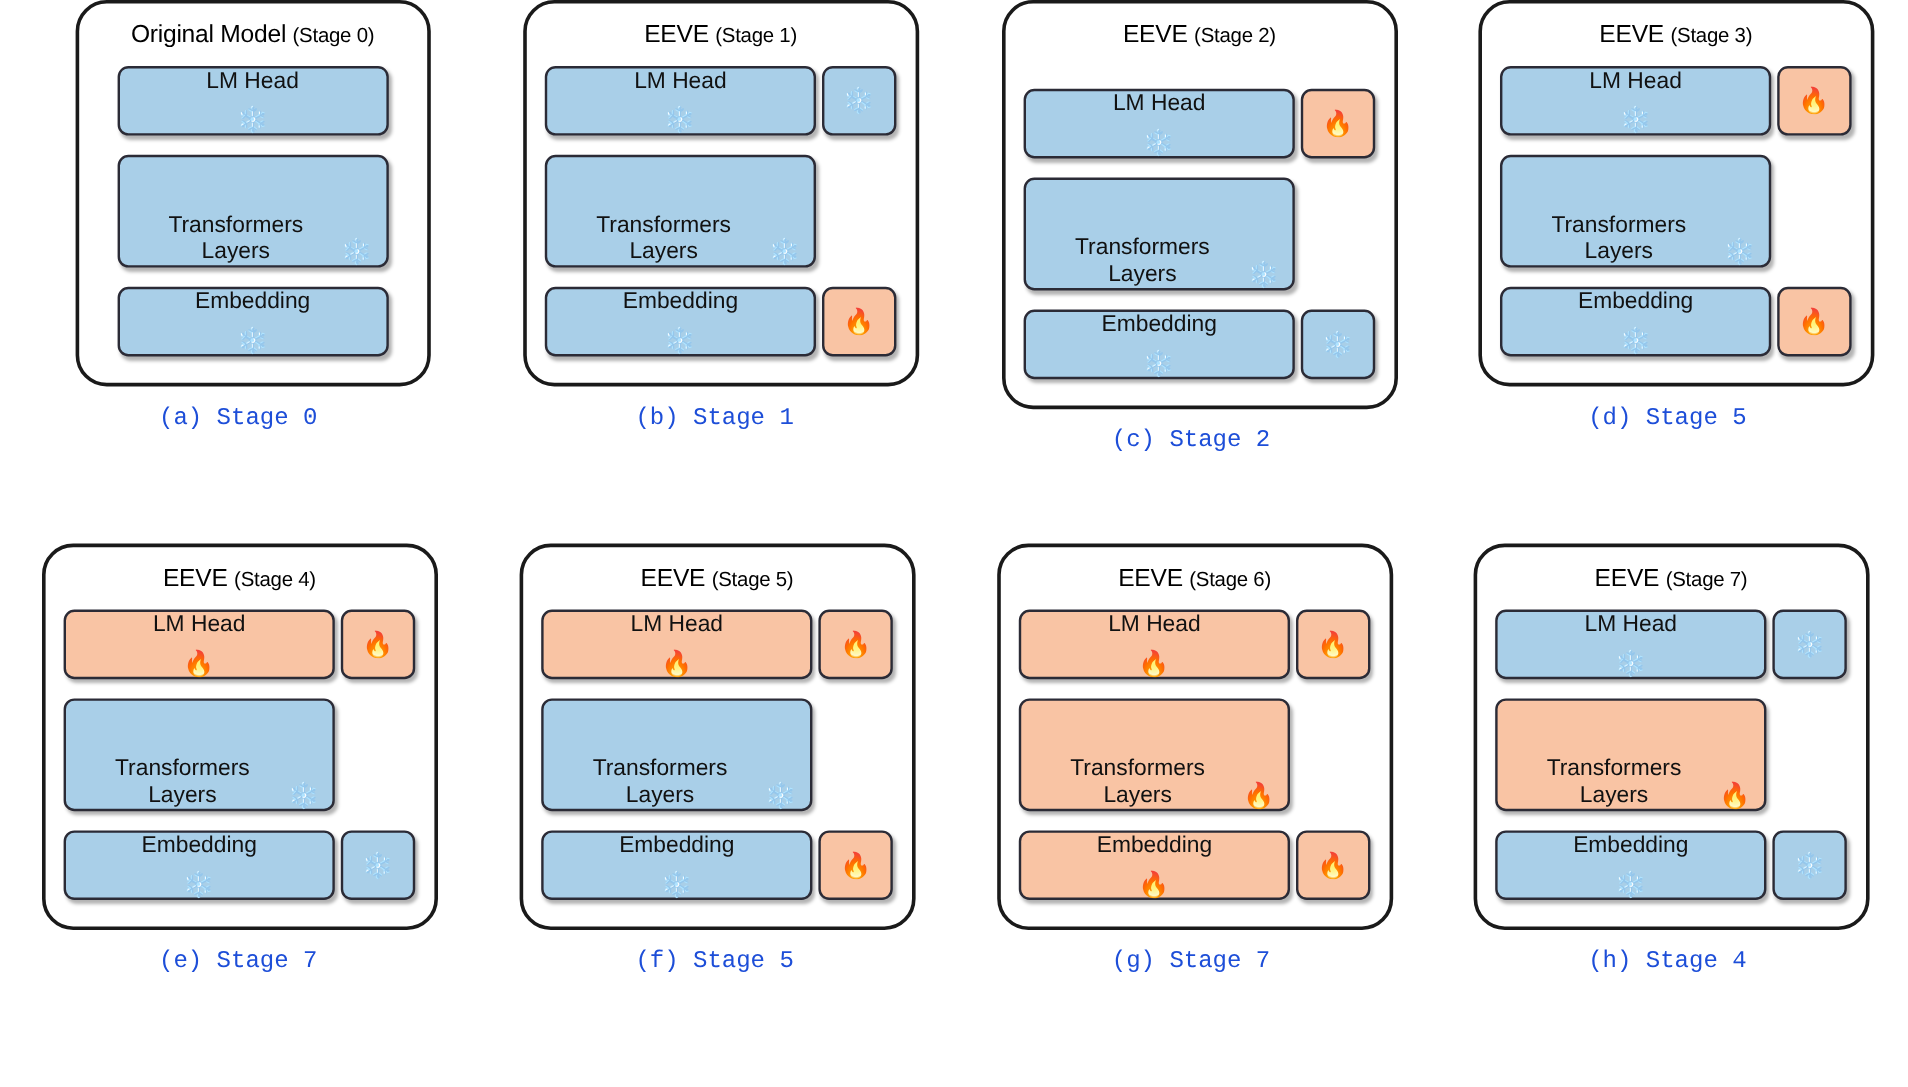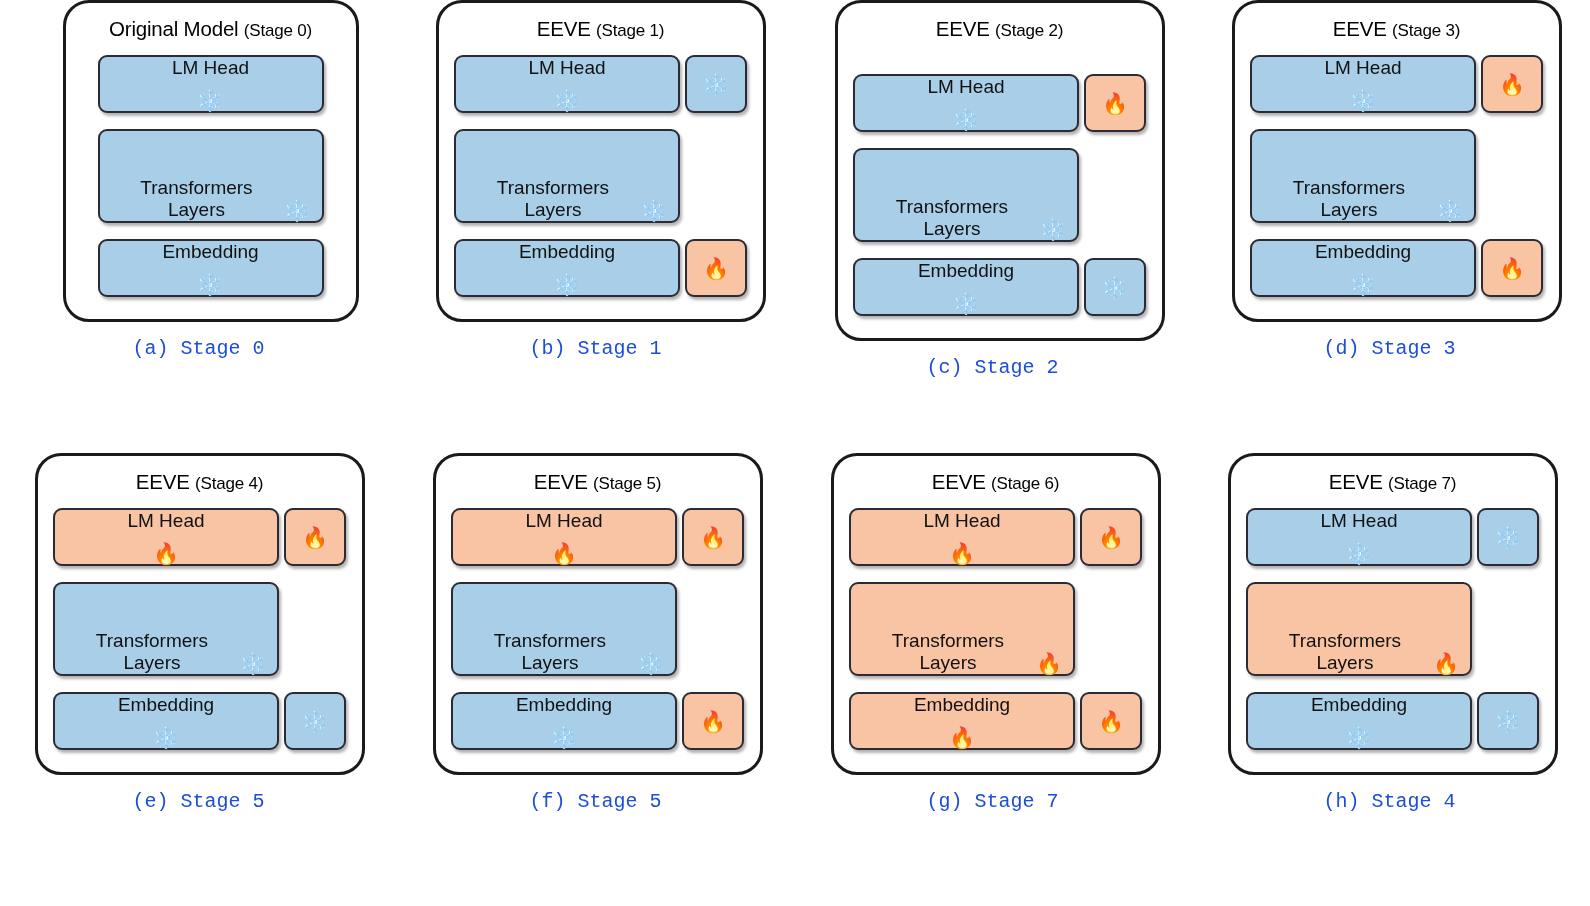--- a/index.html
+++ b/index.html
@@ -241,21 +241,21 @@
               <div class="block frozen h1 main-block">
                 <span class="block-label">Embedding</span>
                 <span class="block-icon">❄️</span>
               </div>
               <div class="block trained h1 side-block">
                 <span class="block-icon">🔥</span>
               </div>
             </div>
           </div>
         </div>
-        <div class="caption">(d) Stage 3</div>
+        <div class="caption">(d) Stage 5</div>
       </div>
     </div>
   <div class="row" id="row-bottom">
       <div class="cell c4">
         <div class="panel wide">
           <div class="panel-title"><span class="main">EEVE</span> <span class="sub">(Stage 4)</span></div>
           <div class="rows">
             <div class="layer-row">
               <div class="block trained h1 main-block">
                 <span class="block-label">LM Head</span>
@@ -276,21 +276,21 @@
               <div class="block frozen h1 main-block">
                 <span class="block-label">Embedding</span>
                 <span class="block-icon">❄️</span>
               </div>
               <div class="block frozen h1 side-block">
                 <span class="block-icon">❄️</span>
               </div>
             </div>
           </div>
         </div>
-        <div class="caption">(e) Stage 5</div>
+        <div class="caption">(e) Stage 7</div>
       </div>
       <div class="cell c5">
         <div class="panel wide">
           <div class="panel-title"><span class="main">EEVE</span> <span class="sub">(Stage 5)</span></div>
           <div class="rows">
             <div class="layer-row">
               <div class="block trained h1 main-block">
                 <span class="block-label">LM Head</span>
                 <span class="block-icon">🔥</span>
               </div>

